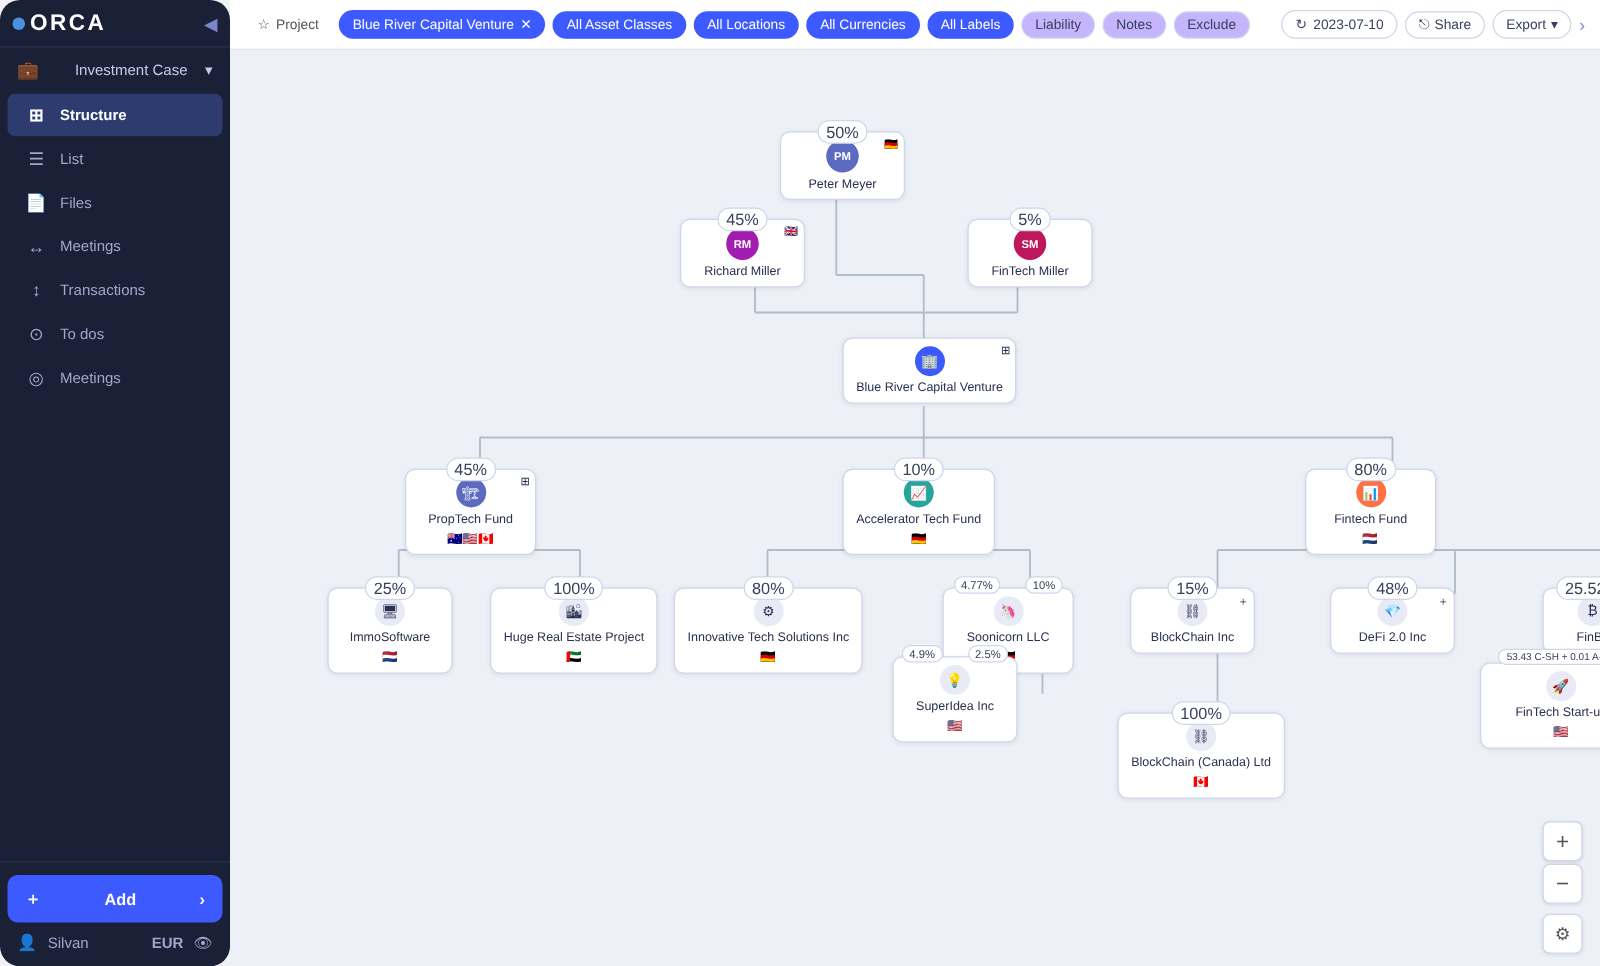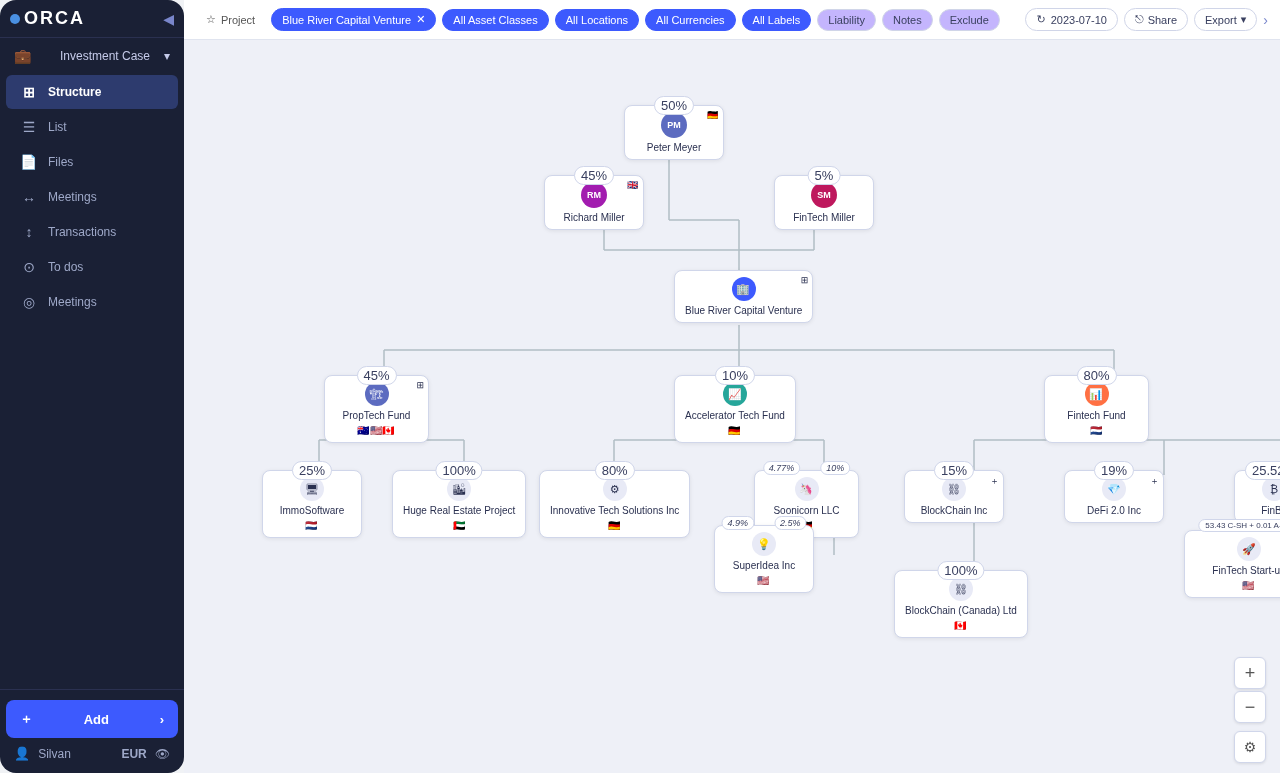--- a/index.html
+++ b/index.html
@@ -195,21 +195,21 @@
     }
     .filter-btn {
       position: absolute; bottom: 10px; right: 14px;
       width: 32px; height: 32px; background: #fff; border: 1px solid #d0d6ea;
       border-radius: 6px; cursor: pointer; font-size: 14px; color: #555;
       display: flex; align-items: center; justify-content: center;
       box-shadow: 0 1px 3px rgba(0,0,0,0.1);
     }
 
     .two-percent {
-      display: flex; gap: 20px; position: absolute; top: -10px; left: 50%; transform: translateX(-50%); font-style: italic;
+      display: flex; gap: 20px; position: absolute; top: -10px; left: 50%; transform: translateX(-50%);
     }
     .pct-badge {
       background: #fff;
       border: 1px solid #d0d6ea;
       border-radius: 10px;
       padding: 1px 5px;
       font-size: 9px;
       color: #3a4060;
       white-space: nowrap;
     }
@@ -456,21 +456,21 @@
     </div>
 
     <div class="node" style="left:720px;top:430px;min-width:100px;">
       <div class="node-percent">15%</div>
       <div class="node-icon">⛓</div>
       <span class="node-label">BlockChain Inc</span>
       <span class="node-corner">＋</span>
     </div>
 
     <div class="node" style="left:880px;top:430px;min-width:100px;">
-      <div class="node-percent">19%</div>
+      <div class="node-percent">48%</div>
       <div class="node-icon">💎</div>
       <span class="node-label">DeFi 2.0 Inc</span>
       <span class="node-corner">＋</span>
     </div>
 
     <div class="node" style="left:1050px;top:430px;min-width:80px;">
       <div class="node-percent">25.52%</div>
       <div class="node-icon">₿</div>
       <span class="node-label">FinBit</span>
     </div>

